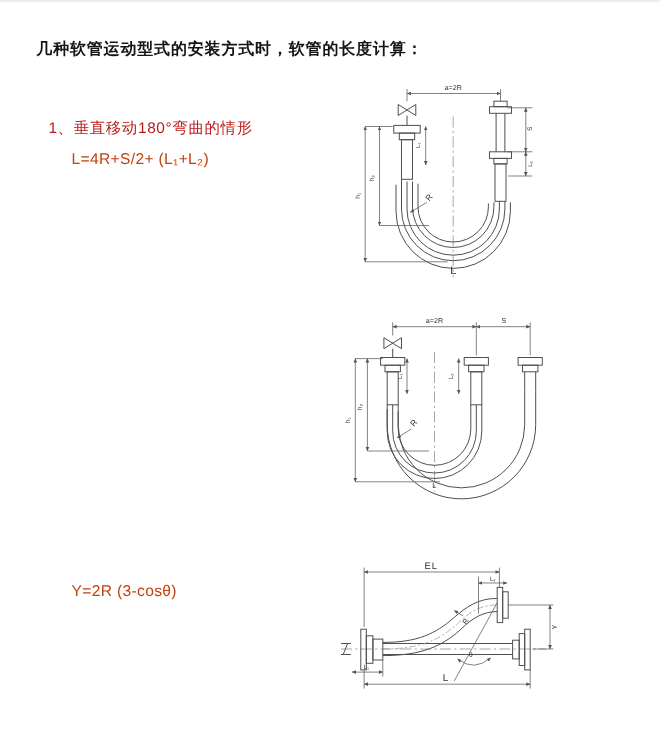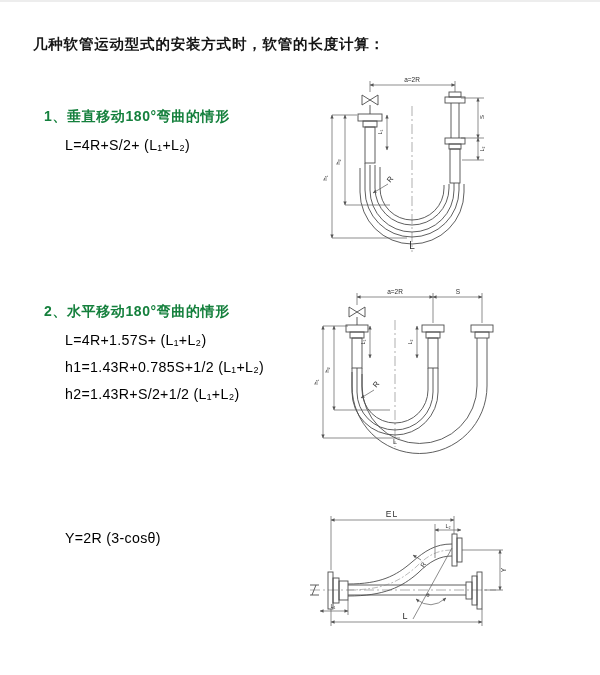--- a/index.html
+++ b/index.html
@@ -6,48 +6,42 @@
   .page{
     position:relative;width:600px;height:675px;margin:0 auto;background:#ffffff;
     font-family:"Liberation Sans","DejaVu Sans",sans-serif;color:#1b1b1b;overflow:hidden;
     border-top:2px solid #ededed;border-bottom:3px solid #d8d8d8;
   }
   .title{
     position:absolute;left:33px;top:21px;font-size:14.5px;font-weight:700;
     letter-spacing:0.8px;color:#151515;margin-top:12px;
   }
   .sec{position:absolute;left:44px;}
-  .sec .heading{font-size:14px;font-weight:700;letter-spacing:0.6px;color:#15803d;}
+  .sec .heading{font-size:14px;font-weight:400;letter-spacing:0.6px;color:#b91c1c;}
   .sec .formula{margin-top:11px;padding-left:21px;font-size:14.2px;font-weight:400;
-    letter-spacing:0.3px;color:#000000;white-space:pre;}
+    letter-spacing:0.3px;color:#c2410c;white-space:pre;}
   svg{position:absolute;overflow:visible;}
   svg text{fill:#2e2e2e;font-family:"Liberation Sans","DejaVu Sans",sans-serif;}
   .ln{stroke:#4d4d4d;stroke-width:0.9;fill:none;}
   .dim{stroke:#5c5c5c;stroke-width:0.7;fill:none;}
   .cl{stroke:#8c8c8c;stroke-width:0.7;fill:none;stroke-dasharray:10 3 2 3;}
   .cl2{stroke:#8c8c8c;stroke-width:0.6;fill:none;stroke-dasharray:6 2 2 2;}
 </style>
 </head>
 <body>
 
 <div class="page">
 
   <div class="title">几种软管运动型式的安装方式时，软管的长度计算：</div>
 
   <div class="sec" style="top:106px">
     <div class="heading">1、垂直移动180°弯曲的情形</div>
     <div class="formula">L=4R+S/2+ (L₁+L₂)</div>
   </div>
 
-  <div class="sec" style="top:301px">
-    <div class="heading">2、水平移动180°弯曲的情形</div>
-    <div class="formula">L=4R+1.57S+ (L₁+L₂)</div>
-    <div class="formula">h1=1.43R+0.785S+1/2 (L₁+L₂)</div>
-    <div class="formula">h2=1.43R+S/2+1/2 (L₁+L₂)</div>
-  </div>
 
   <div class="sec" style="top:517px">
     <div class="formula">Y=2R (3-cosθ)</div>
   </div>
 
   <svg width="290" height="200" viewBox="0 0 290 200" style="left:312px;top:68px">
     <defs>
       <marker id="arw1" viewBox="0 0 10 10" refX="8.5" refY="5" markerWidth="6" markerHeight="6" orient="auto-start-reverse">
         <path d="M0 1 L9 5 L0 9 z" fill="#555"></path>
       </marker>

